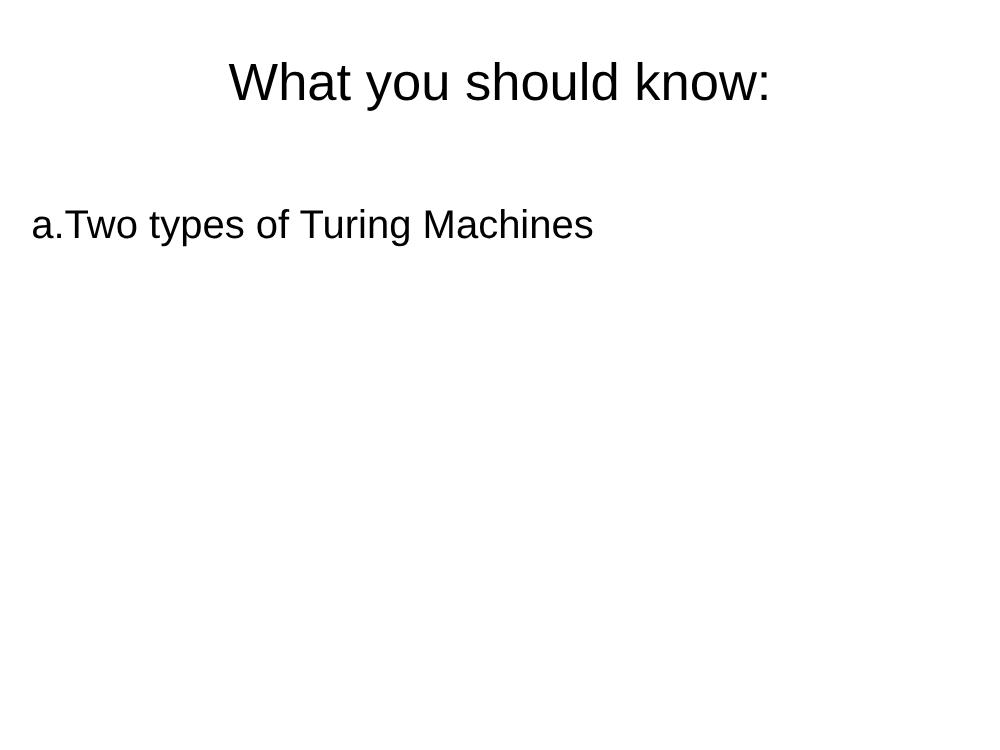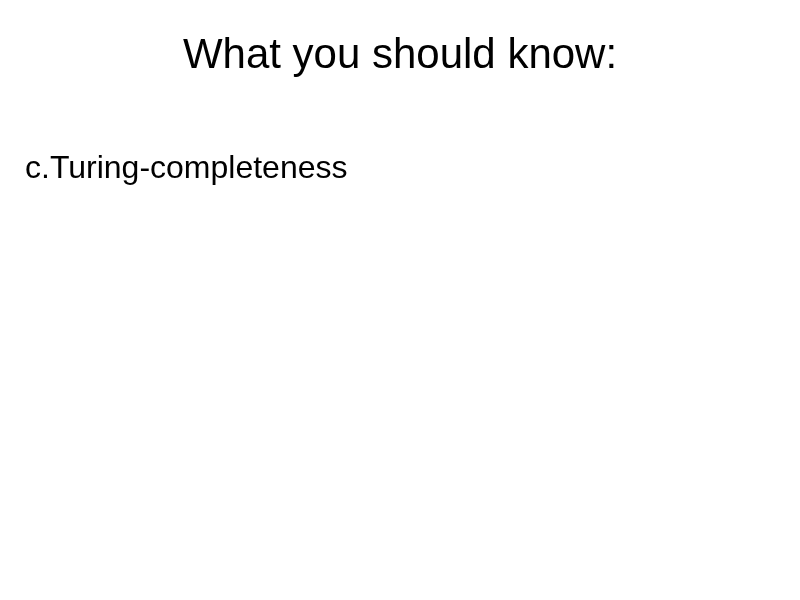--- a/index.html
+++ b/index.html
@@ -18,21 +18,21 @@
     .slide {
       width: 100%;
       height: 100%;
       padding: 30px 25px;
     }
     .title {
       font-size: 42px;
       font-weight: normal;
       text-align: center;
       margin-bottom: 70px;
-      margin-top: 0px;
+      margin-top: 12px;
       padding-left: 70px;
       padding-right: 70px;
     }
     .list {
       font-size: 32px;
       line-height: 1.2;
       padding-left: 0px;
     }
     .list-item {
       display: block;
@@ -47,16 +47,16 @@
       padding-left: 30px;
     }
   </style>
 </head>
 <body>
 
 <div class="slide">
   <h1 class="title">What you should know:</h1>
   <div class="list">
     <div class="list-item">
-      <span class="marker">c.</span><span class="text">Turing-completeness</span>
+      <span class="marker">a.</span><span class="text">Two types of Turing Machines</span>
     </div>
   </div>
 </div>
 
 </body></html>

